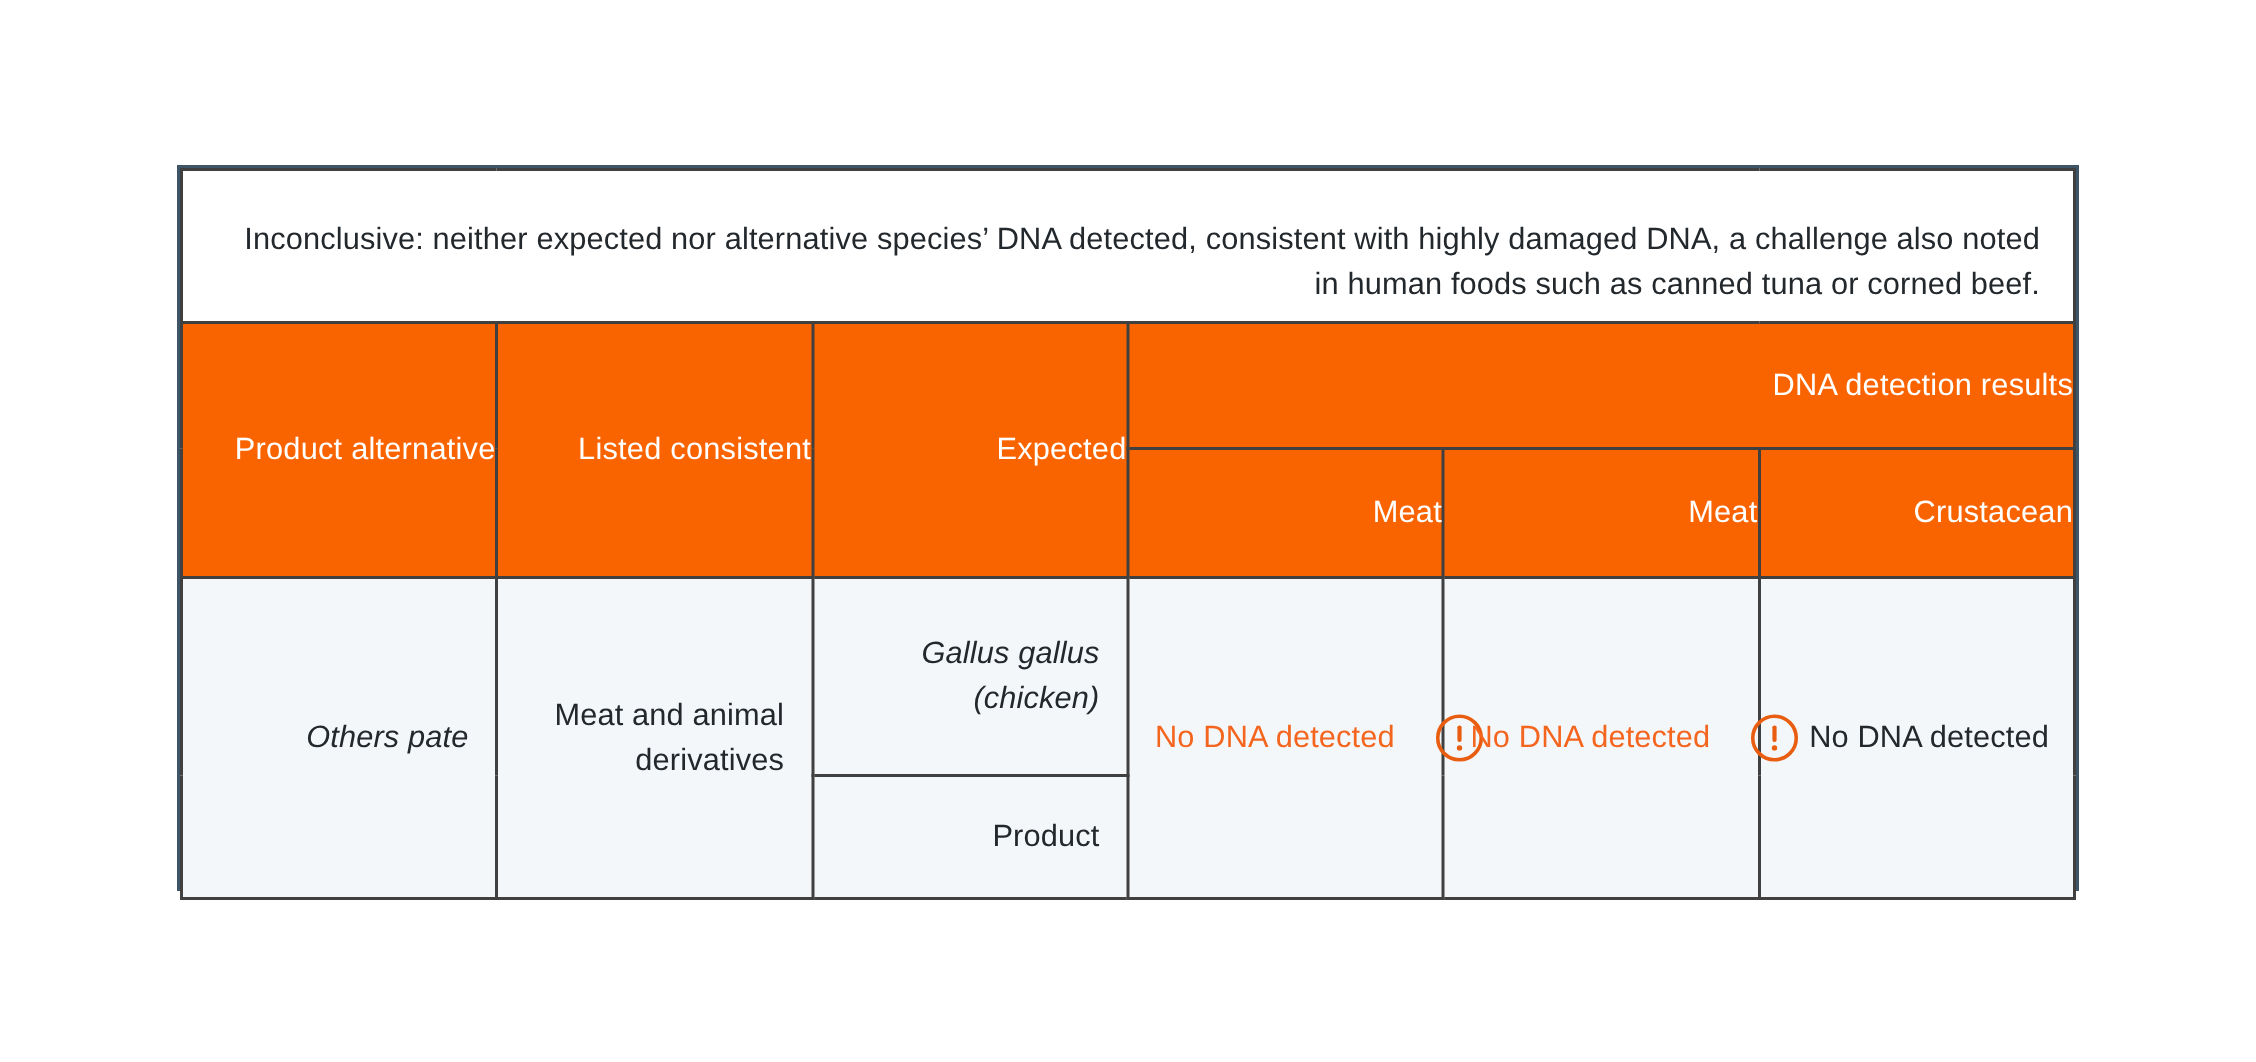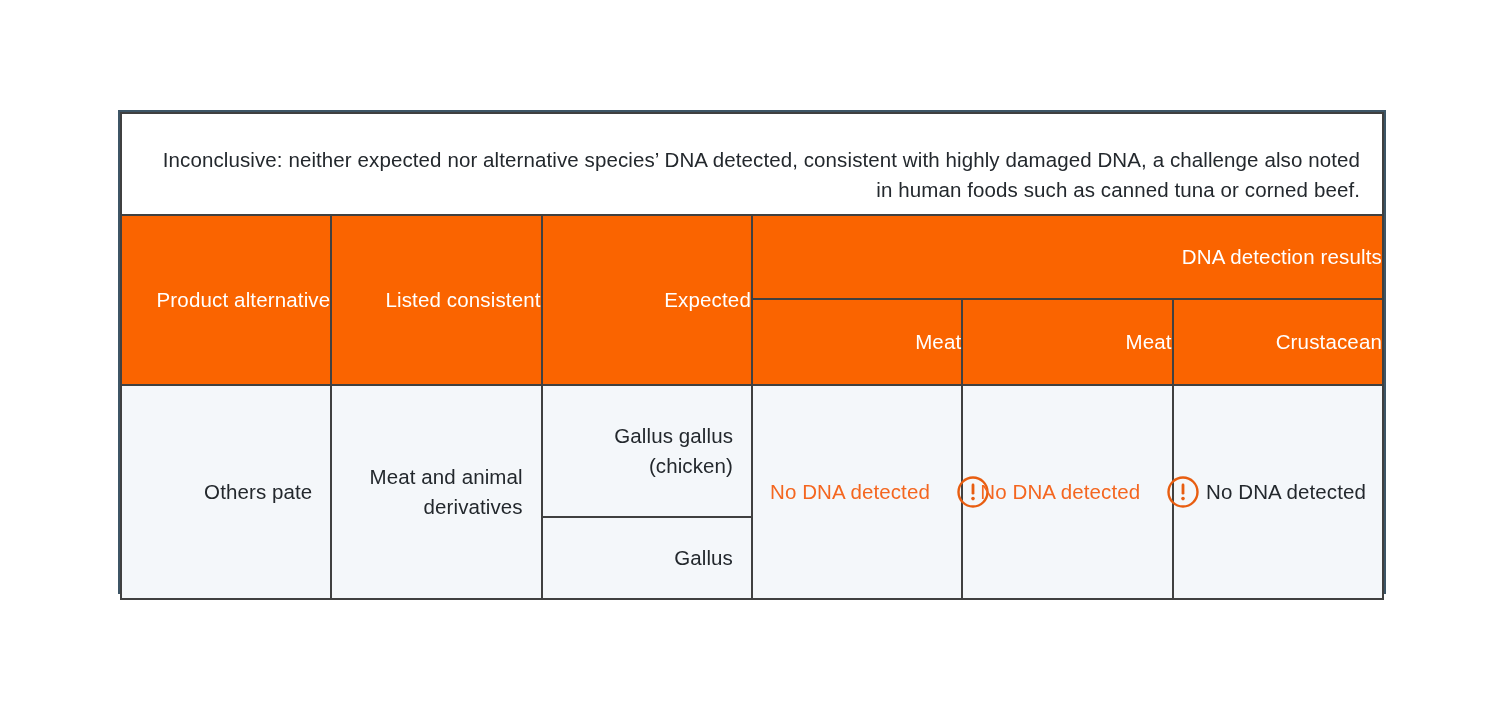--- a/index.html
+++ b/index.html
@@ -89,20 +89,21 @@
     line-height: 1.45;
     letter-spacing: 0.1px;
     vertical-align: middle;
   }
   .cell-pad {
     padding: 0 18px 0 17px;
   }
 
   .expected-split {
     height: 130px;
+    font-style: italic;
   }
   .expected-split-2 {
     height: 80px;
   }
 
   
   .result-inner {
     display: flex;
     align-items: center;
     justify-content: flex-start;
@@ -181,21 +182,21 @@
               </svg>
             </div>
           </td>
           <td class="body-cell" rowspan="2">
             <div class="plain-result">No DNA detected</div>
           </td>
         </tr>
 
         <tr>
           <td class="body-cell expected-split-2">
-            <div class="cell-pad">Gallus</div>
+            <div class="cell-pad">Product</div>
           </td>
         </tr>
 
       </tbody>
     </table>
   </div>
 
 </div>
 
 </body></html>

